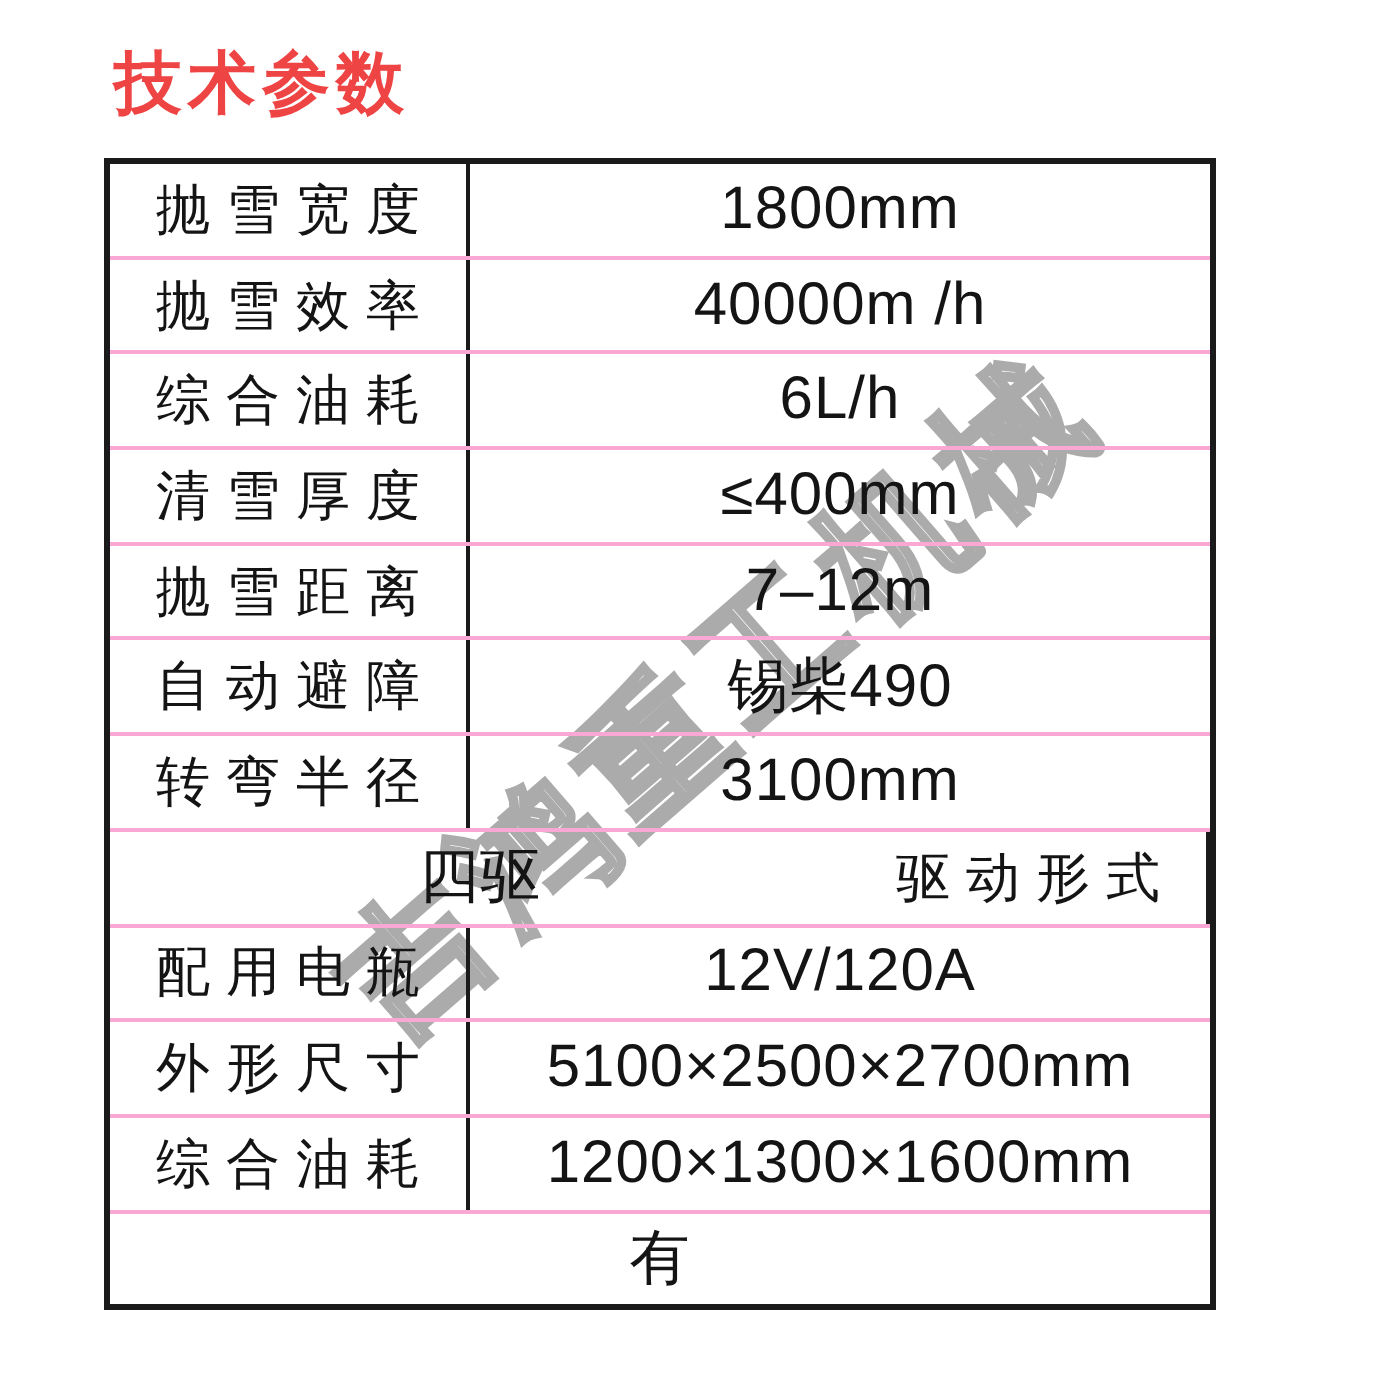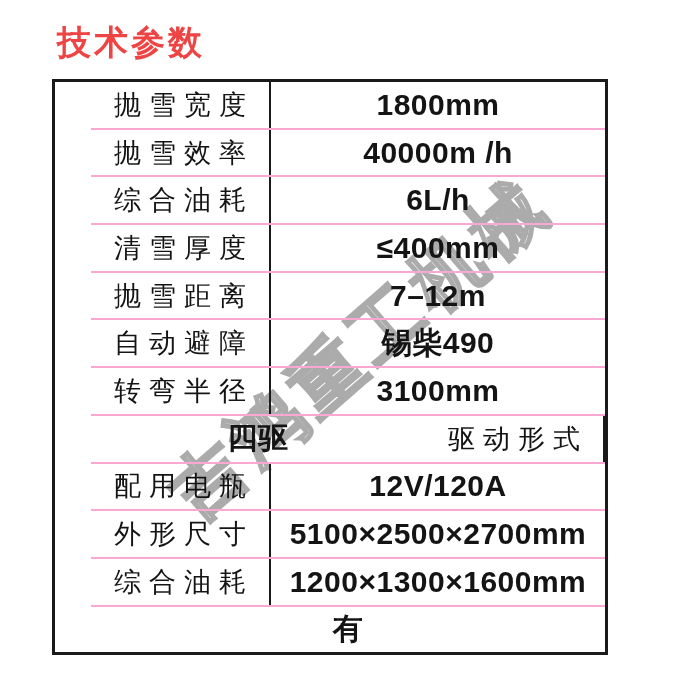--- a/index.html
+++ b/index.html
@@ -52,21 +52,20 @@
     width: 556px;
     box-sizing: border-box;
     border: 3px solid #1a1a1a;
     z-index: 1;
     background: transparent;
   }
   .row {
     display: flex;
     height: 45.7px;
     background: transparent;
-    margin-left: 36px;
   }
   .row + .row {
     border-top: 2px solid #f9a8d4;
   }
   .cell {
     display: flex;
     align-items: center;
     justify-content: center;
     color: #141414;
     background: transparent;
@@ -78,21 +77,20 @@
     box-sizing: border-box;
     border-right: 2px solid #1a1a1a;
     font-size: 27px;
     letter-spacing: 8px;
     text-indent: 8px;
   }
   .cell.value {
     flex: 1 1 auto;
     font-size: 30px;
     letter-spacing: 0.5px;
-    font-weight: bold;
   }
 </style>
 </head>
 <body>
 
 <div class="page">
 
   <svg class="watermark-svg" viewBox="0 0 700 689" xmlns="http://www.w3.org/2000/svg" aria-hidden="true">
     <text x="360" y="348" text-anchor="middle" dominant-baseline="central" transform="rotate(-41 360 348)">吉鸿重工机械</text>
   </svg>

